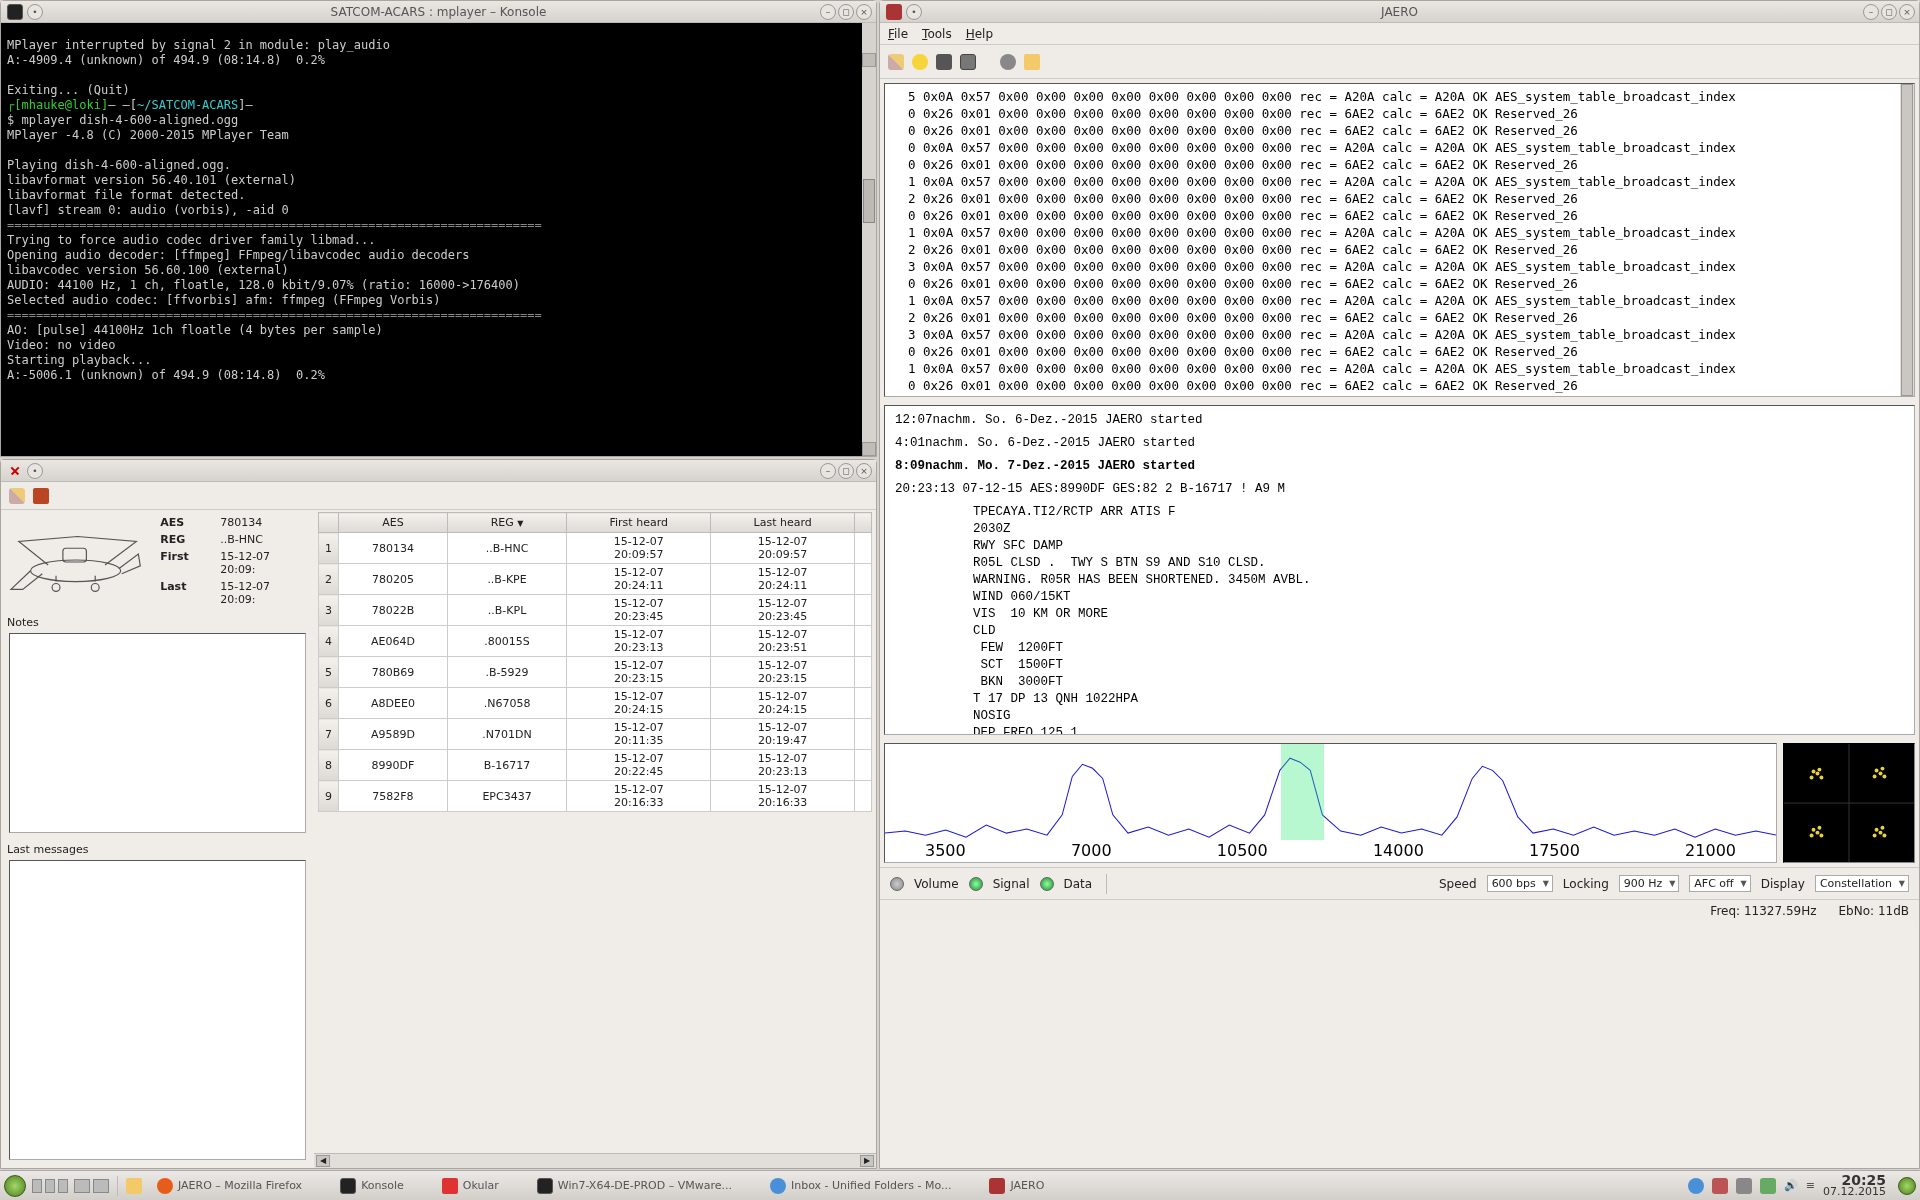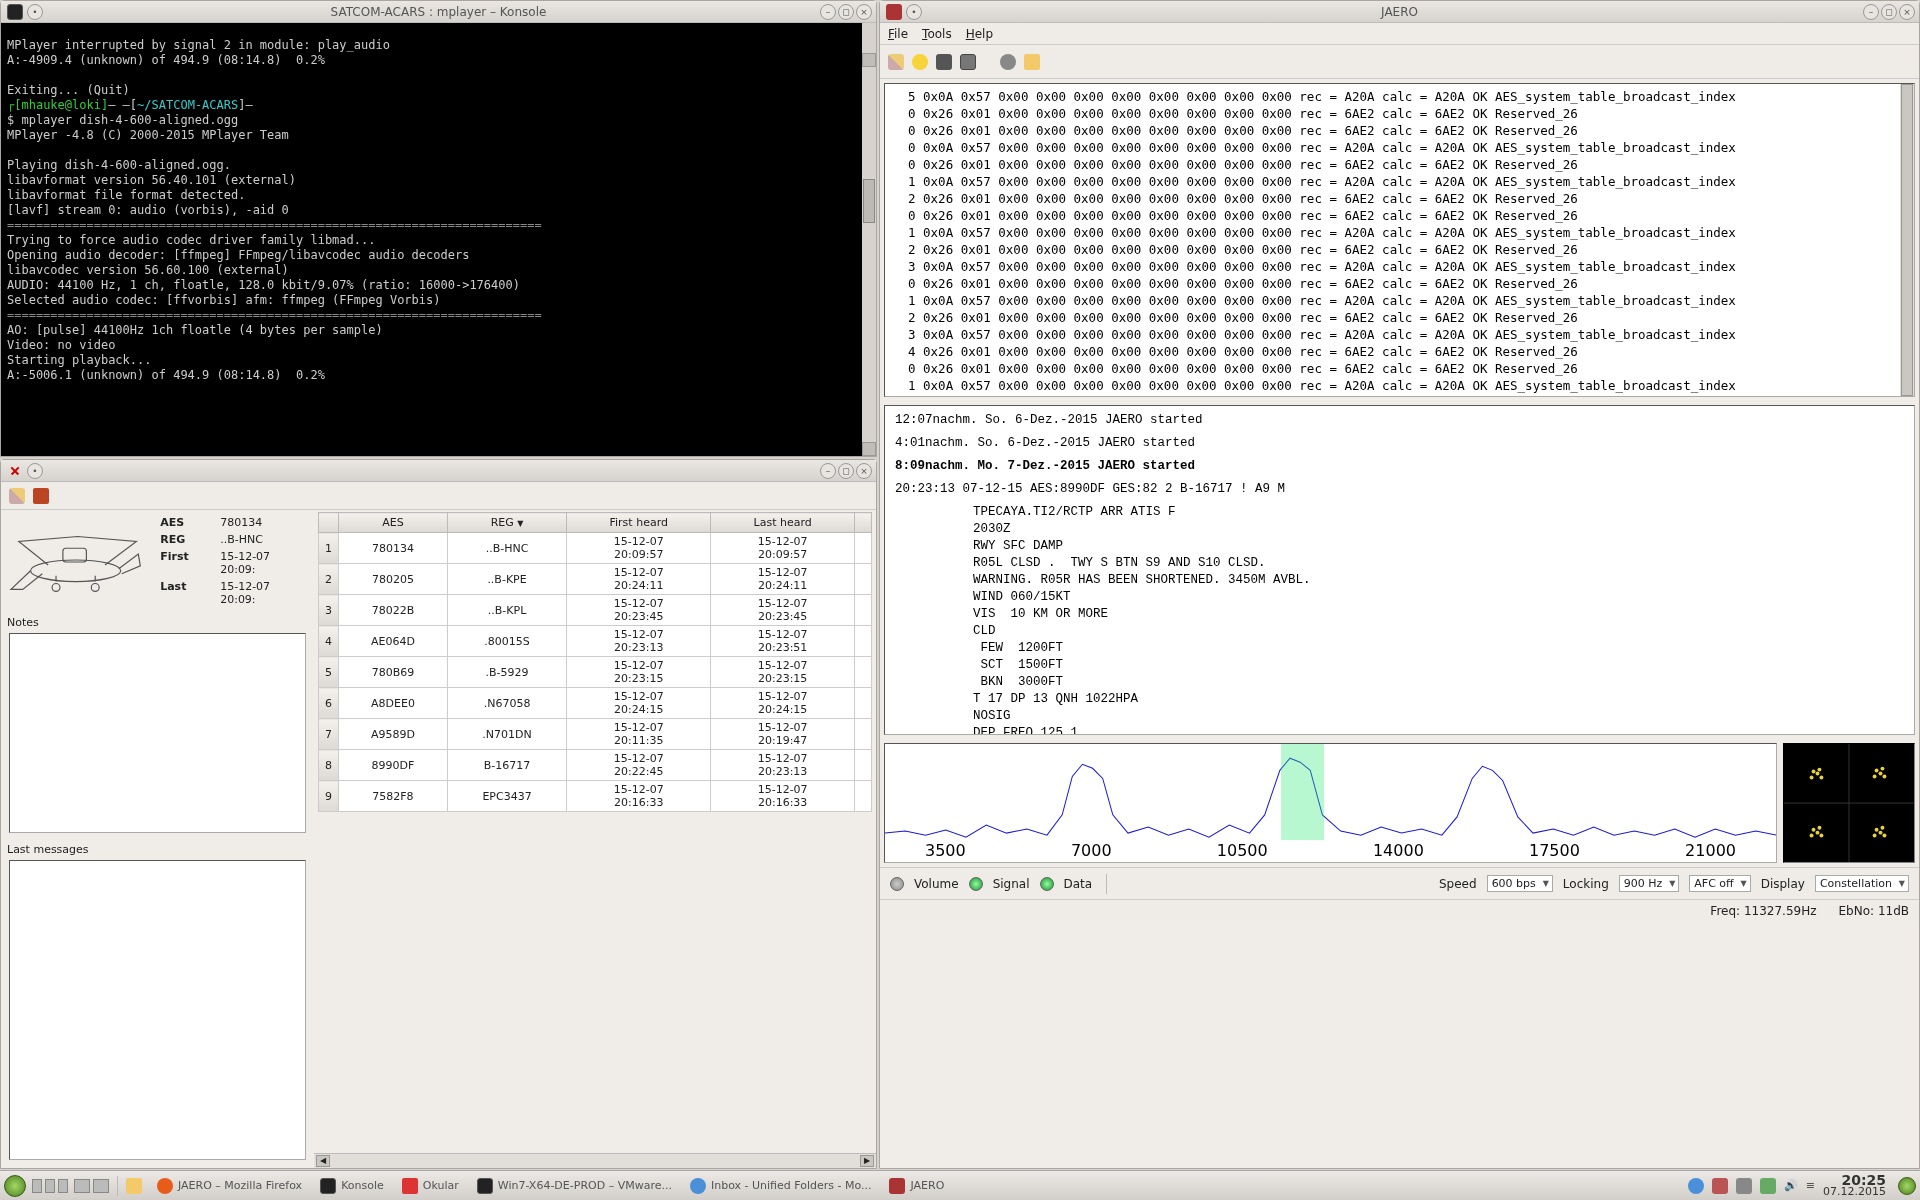--- a/index.html
+++ b/index.html
@@ -293,21 +293,20 @@
         <div>1 0x0A 0x57 0x00 0x00 0x00 0x00 0x00 0x00 0x00 0x00 rec = A20A calc = A20A OK AES_system_table_broadcast_index</div>
         <div>2 0x26 0x01 0x00 0x00 0x00 0x00 0x00 0x00 0x00 0x00 rec = 6AE2 calc = 6AE2 OK Reserved_26</div>
         <div>0 0x26 0x01 0x00 0x00 0x00 0x00 0x00 0x00 0x00 0x00 rec = 6AE2 calc = 6AE2 OK Reserved_26</div>
         <div>1 0x0A 0x57 0x00 0x00 0x00 0x00 0x00 0x00 0x00 0x00 rec = A20A calc = A20A OK AES_system_table_broadcast_index</div>
         <div>2 0x26 0x01 0x00 0x00 0x00 0x00 0x00 0x00 0x00 0x00 rec = 6AE2 calc = 6AE2 OK Reserved_26</div>
         <div>3 0x0A 0x57 0x00 0x00 0x00 0x00 0x00 0x00 0x00 0x00 rec = A20A calc = A20A OK AES_system_table_broadcast_index</div>
         <div>0 0x26 0x01 0x00 0x00 0x00 0x00 0x00 0x00 0x00 0x00 rec = 6AE2 calc = 6AE2 OK Reserved_26</div>
         <div>1 0x0A 0x57 0x00 0x00 0x00 0x00 0x00 0x00 0x00 0x00 rec = A20A calc = A20A OK AES_system_table_broadcast_index</div>
         <div>2 0x26 0x01 0x00 0x00 0x00 0x00 0x00 0x00 0x00 0x00 rec = 6AE2 calc = 6AE2 OK Reserved_26</div>
         <div>3 0x0A 0x57 0x00 0x00 0x00 0x00 0x00 0x00 0x00 0x00 rec = A20A calc = A20A OK AES_system_table_broadcast_index</div>
-        <div>4 0x26 0x01 0x00 0x00 0x00 0x00 0x00 0x00 0x00 0x00 rec = 6AE2 calc = 6AE2 OK Reserved_26</div>
         <div>0 0x26 0x01 0x00 0x00 0x00 0x00 0x00 0x00 0x00 0x00 rec = 6AE2 calc = 6AE2 OK Reserved_26</div>
         <div>1 0x0A 0x57 0x00 0x00 0x00 0x00 0x00 0x00 0x00 0x00 rec = A20A calc = A20A OK AES_system_table_broadcast_index</div>
         <div>0 0x26 0x01 0x00 0x00 0x00 0x00 0x00 0x00 0x00 0x00 rec = 6AE2 calc = 6AE2 OK Reserved_26</div>
       </div>
     <div class="scroll">
         <div class="thumb"></div>
       </div>
   </div>
 
   <div class="msg-area">
@@ -413,21 +412,21 @@
       <span class="sq"></span>
       <span class="sq"></span>
       <span class="sq"></span>
     </span>
   <div class="footer-icons">
     <span class="sq" style="width:16px;"></span>
       <span class="sq" style="width:16px;"></span>
   </div>
   <span style="border-left:1px solid #bbb; height:20px; margin:0 2px;"></span>
   <span class="iconblob folder"></span>
-  <div id="tb-items" style="display:flex; gap:0; align-items:center;">
+  <div id="tb-items" style="display:flex; gap:20px; align-items:center;">
       <div class="tb-btn">
         <span class="iconblob ff"></span>
         <span>JAERO – Mozilla Firefox</span>
       </div>
       <div class="tb-btn">
         <span class="iconblob kons"></span>
         <span>Konsole</span>
       </div>
       <div class="tb-btn">
         <span class="iconblob pdf"></span>

